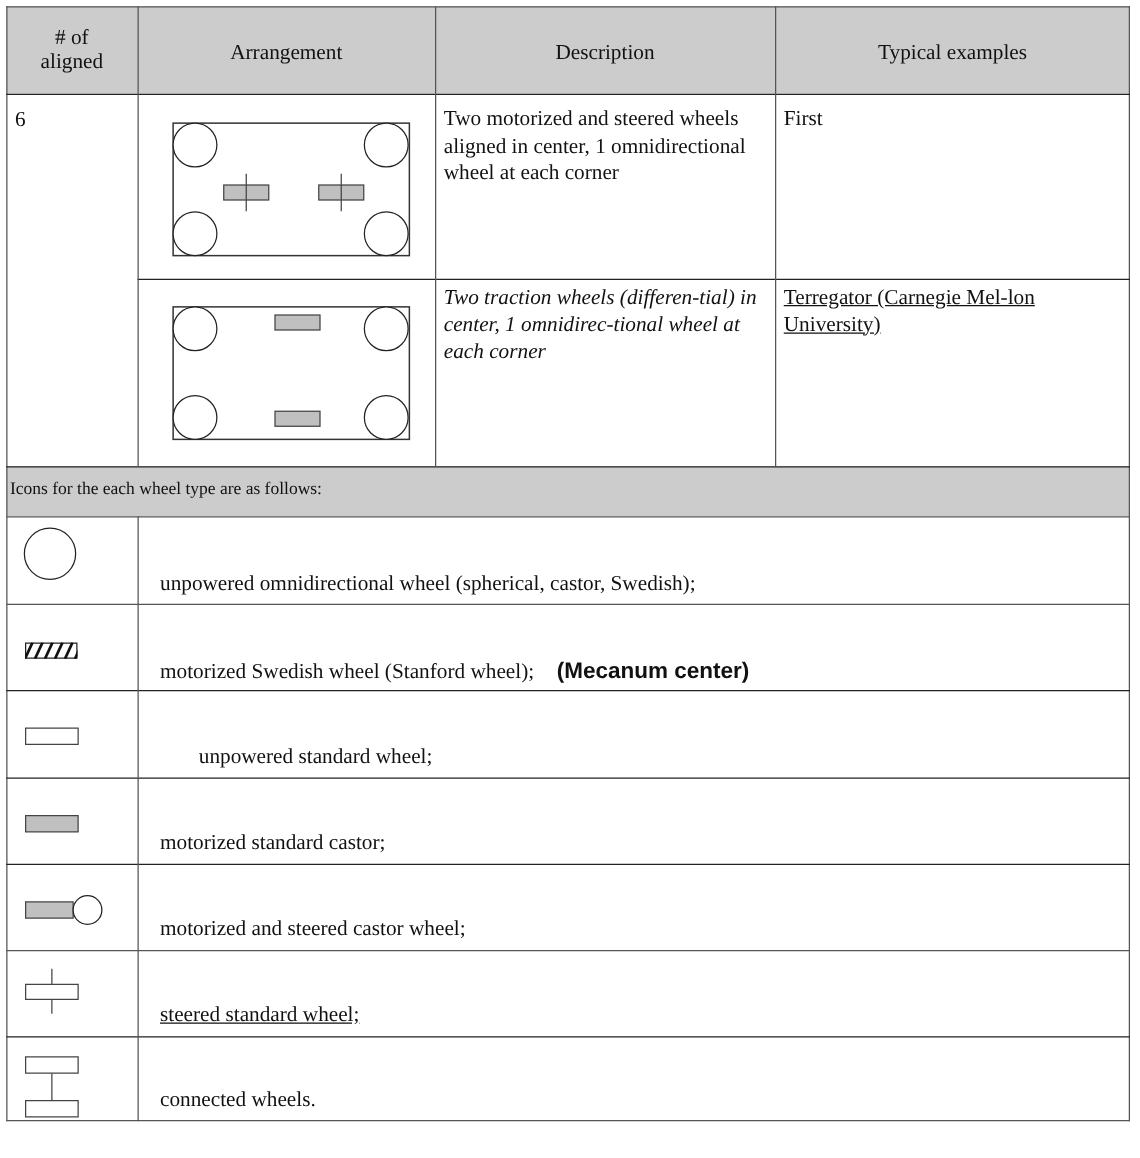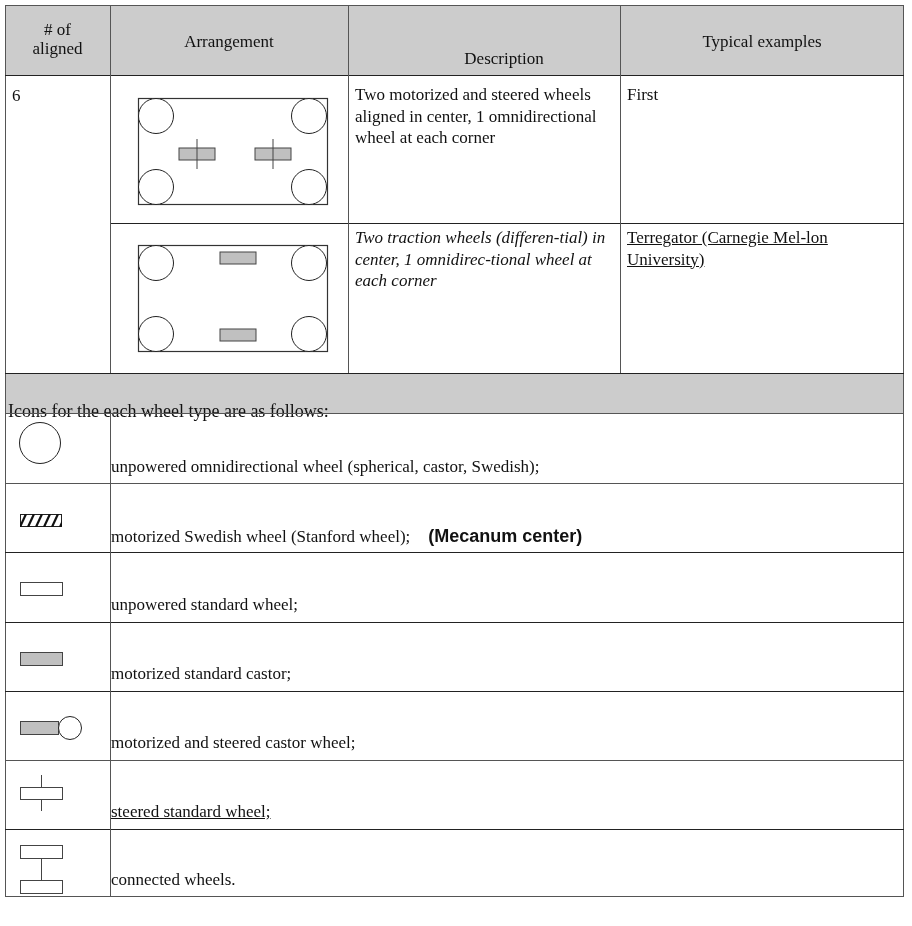--- a/index.html
+++ b/index.html
@@ -4,38 +4,38 @@
 <style>
   html, body { margin: 0; padding: 0; background: #ffffff; }
   body { width: 912px; height: 926px; position: relative; overflow: hidden;
          font-family: "Liberation Serif", serif; color: #111; }
   .tbl { position: absolute; left: 5px; top: 5px; width: 899px; }
   .line { position: absolute; background: #555; }
   .cell { position: absolute; box-sizing: border-box; }
   .hdr { background: #cccccc; }
   .hdr-text { position: absolute; text-align: center; font-size: 17px; line-height: 19px; }
   .body-text { position: absolute; font-size: 17px; line-height: 21.5px; }
-  .icon-label { position: absolute; left: 106px; font-size: 17px; line-height: 20px; white-space: nowrap; }
+  .icon-label { position: absolute; left: 123px; font-size: 17px; line-height: 20px; white-space: nowrap; }
   .bold-note { font-family: "Liberation Sans", sans-serif; font-weight: bold; font-size: 18px; margin-left: 18px; }
   svg { position: absolute; overflow: visible; }
 </style>
 </head>
 <body>
 
 <div class="tbl">
 
   <div class="cell hdr" style="left:0;top:0;width:899px;height:70px;"></div>
 
   <div class="cell hdr" style="left:0;top:368px;width:899px;height:40px;"></div>
 
   <div class="hdr-text" style="left:0;top:15px;width:105px;">
     <span style="display: inline-block; width: 60px;"># of aligned</span>
   </div>
   <div class="hdr-text" style="left:105px;top:27px;width:238px;">Arrangement</div>
-  <div class="hdr-text" style="left:343px;top:44px;width:272px;margin-left:20px;">Description</div>
+  <div class="hdr-text" style="left:343px;top:27px;width:272px;">Description</div>
   <div class="hdr-text" style="left:615px;top:27px;width:284px;">Typical examples</div>
 
   <div class="body-text" style="left:7px;top:80px;">6</div>
   <div class="body-text" style="left:350px;top:79px;width:260px;">Two motorized and steered wheels aligned in center, 1 omnidirectional wheel at each corner</div>
   <div class="body-text" style="left:622px;top:79px;width:272px;">First</div>
 
   <svg style="left:133px;top:93px;" width="190" height="108">
     <rect x="0.5" y="0.5" width="189" height="106" fill="none" stroke="#333" stroke-width="1.2"></rect>
     <circle cx="18" cy="18" r="17.5" fill="#fff" stroke="#222" stroke-width="1"></circle>
     <circle cx="171" cy="18" r="17.5" fill="#fff" stroke="#222" stroke-width="1"></circle>
@@ -57,21 +57,21 @@
   <svg style="left:133px;top:240px;" width="190" height="108">
     <rect x="0.5" y="0.5" width="189" height="106" fill="none" stroke="#333" stroke-width="1.2"></rect>
     <circle cx="18" cy="18" r="17.5" fill="#fff" stroke="#222" stroke-width="1"></circle>
     <circle cx="171" cy="18" r="17.5" fill="#fff" stroke="#222" stroke-width="1"></circle>
     <circle cx="18" cy="89" r="17.5" fill="#fff" stroke="#222" stroke-width="1"></circle>
     <circle cx="171" cy="89" r="17.5" fill="#fff" stroke="#222" stroke-width="1"></circle>
     <rect x="82" y="7" width="36" height="12" fill="#c0c0c0" stroke="#444" stroke-width="1"></rect>
     <rect x="82" y="84" width="36" height="12" fill="#c0c0c0" stroke="#444" stroke-width="1"></rect>
   </svg>
 
-  <div class="body-text" style="left:3px;top:396px;font-size:18px;text-align:center;">Icons for the each wheel type are as follows:</div>
+  <div class="body-text" style="left:3px;top:376px;font-size:14px;text-align:center;">Icons for the each wheel type are as follows:</div>
 
   <svg style="left:14px;top:417px;" width="44" height="44">
     <circle cx="21" cy="21" r="20.5" fill="#fff" stroke="#222" stroke-width="1"></circle>
   </svg>
   <div class="icon-label" style="top:452px;">
     <span>unpowered omnidirectional wheel (spherical, castor, Swedish);</span>
   </div>
 
   <svg style="left:15px;top:509px;" width="44" height="14">
     <defs>
@@ -89,21 +89,21 @@
       <line x1="40" y1="13" x2="46" y2="0"></line>
     </g>
   </svg>
   <div class="icon-label" style="top:521px;">
     <span>motorized Swedish wheel (Stanford wheel);</span><span class="bold-note">(Mecanum center)</span>
   </div>
 
   <svg style="left:15px;top:577px;" width="44" height="15">
     <rect x="0.5" y="0.5" width="42" height="13" fill="#fff" stroke="#444" stroke-width="1"></rect>
   </svg>
-  <div class="icon-label" style="top:590px;">unpowered standard wheel;</div>
+  <div class="icon-label" style="top:590px;margin-left:31px;">unpowered standard wheel;</div>
 
   <svg style="left:15px;top:647px;" width="44" height="15">
     <rect x="0.5" y="0.5" width="42" height="13" fill="#c0c0c0" stroke="#444" stroke-width="1"></rect>
   </svg>
   <div class="icon-label" style="top:659px;">motorized standard castor;</div>
 
   <svg style="left:15px;top:709px;" width="64" height="28">
     <rect x="0.5" y="7.5" width="38" height="13" fill="#c0c0c0" stroke="#444" stroke-width="1"></rect>
     <circle cx="50" cy="14" r="11.5" fill="#fff" stroke="#222" stroke-width="1"></circle>
   </svg>

